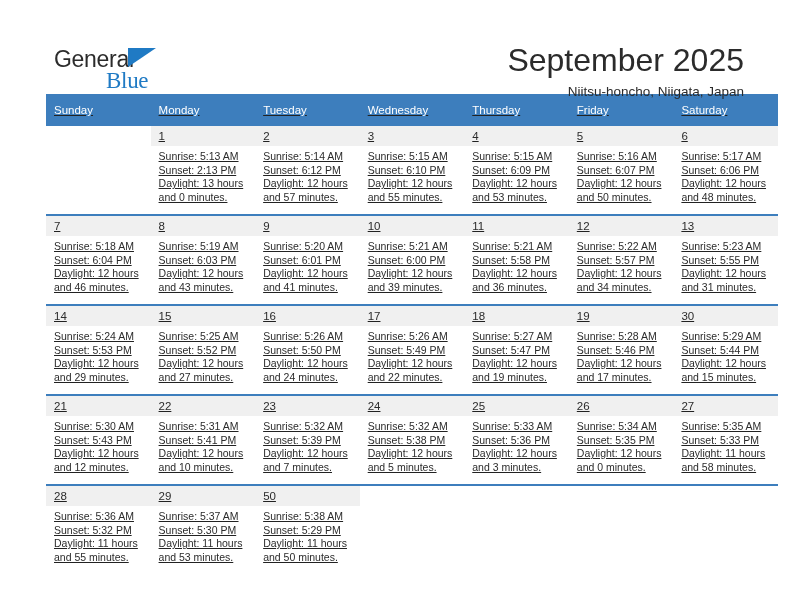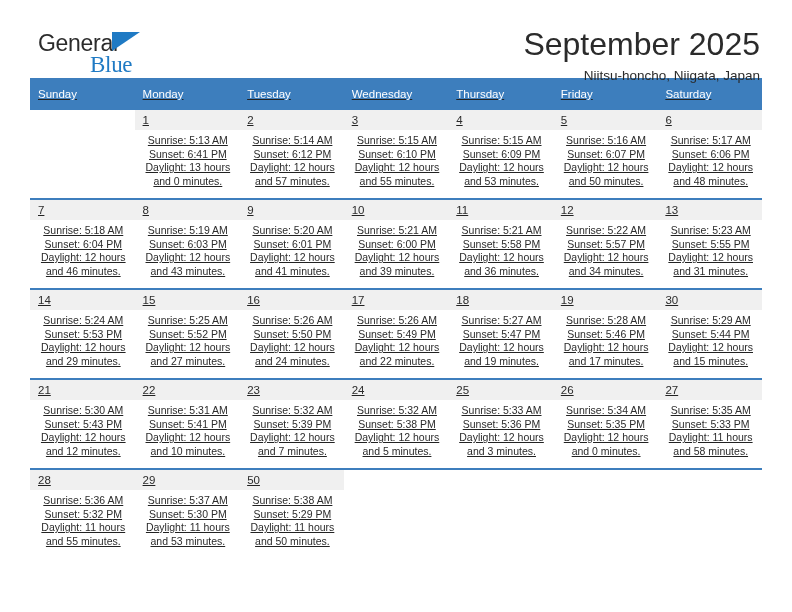--- a/index.html
+++ b/index.html
@@ -12,21 +12,21 @@
     background: #ffffff;
     font-family: "Liberation Sans", sans-serif;
     color: #222222;
     overflow: hidden;
   }
   .page {
     position: relative;
     width: 792px;
     height: 612px;
     box-sizing: border-box;
-    padding: 0;
+    padding: 16px;
   }
 
   
   .top {
     display: flex;
     align-items: flex-start;
     justify-content: space-between;
     padding: 28px 32px 0 32px;
     box-sizing: border-box;
     height: 78px;
@@ -123,21 +123,20 @@
   }
   .daynum.empty {
     background: #ffffff;
     color: transparent;
   }
   .cellbody {
     padding: 4px 6px 0 8px;
     font-size: 10.5px;
     line-height: 13.6px;
     color: #2b2b2b;
-    text-align: center;
   }
   .cellbody div {
     white-space: nowrap;
   }
   .cellbody .dl {
     white-space: normal;
   }
   td.blank .cellbody { visibility: hidden; }
 </style>
 </head>
@@ -181,21 +180,21 @@
                 <div></div>
                 <div></div>
                 <div class="dl"></div>
                 <div class="dl"></div>
               </div>
             </td>
             <td>
               <div class="daynum">1</div>
               <div class="cellbody">
                 <div>Sunrise: 5:13 AM</div>
-                <div>Sunset: 6:41 PM</div>
+                <div>Sunset: 2:13 PM</div>
                 <div class="dl">Daylight: 13 hours</div>
                 <div class="dl">and 0 minutes.</div>
               </div>
             </td>
             <td>
               <div class="daynum">2</div>
               <div class="cellbody">
                 <div>Sunrise: 5:14 AM</div>
                 <div>Sunset: 6:12 PM</div>
                 <div class="dl">Daylight: 12 hours</div>

